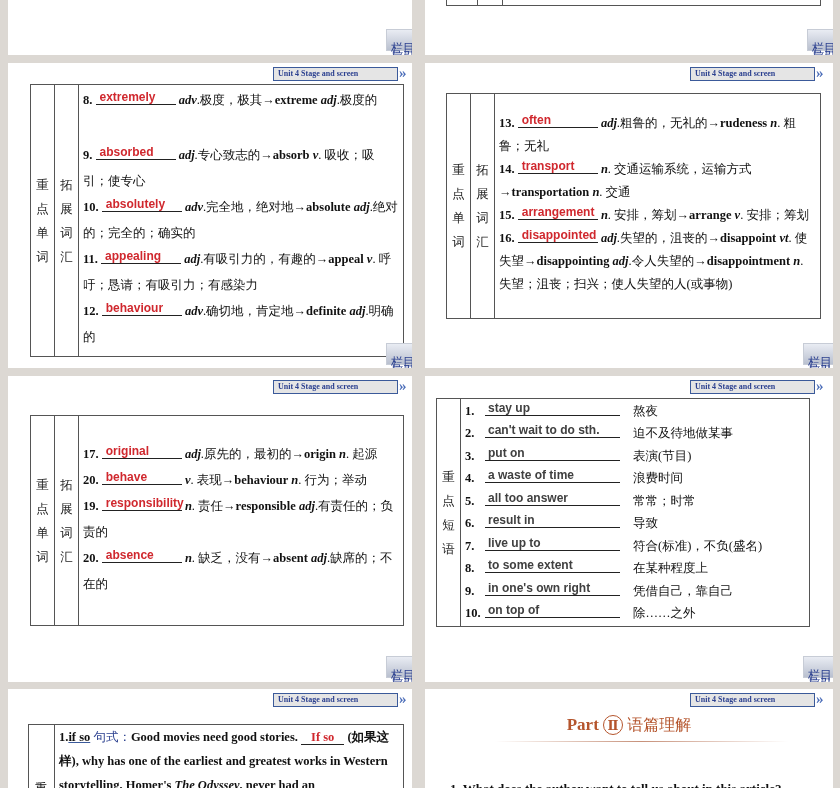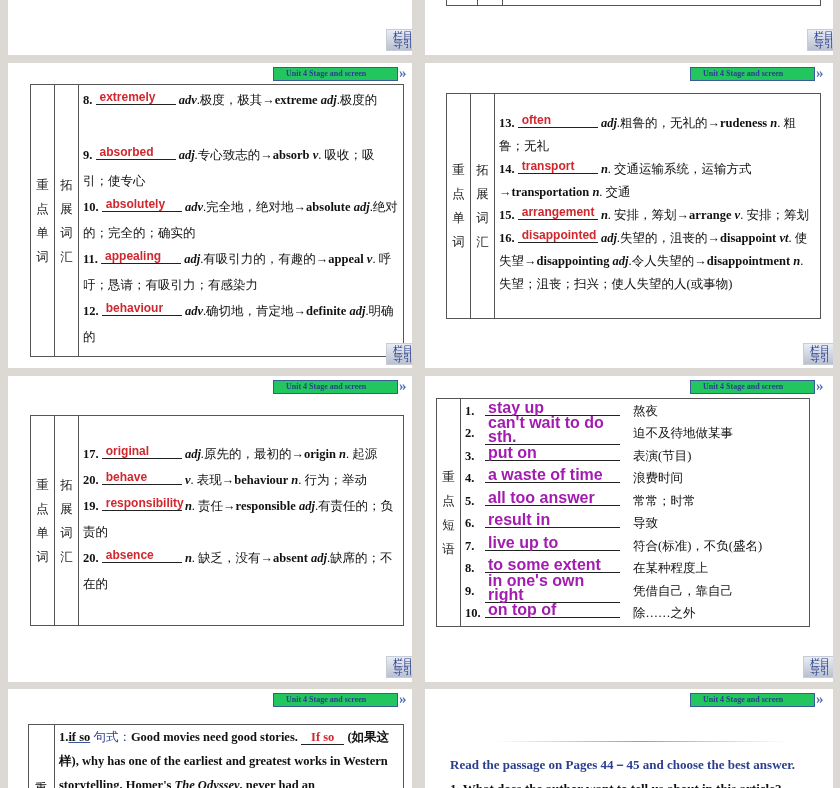--- a/index.html
+++ b/index.html
@@ -3,50 +3,50 @@
 <meta charset="utf-8">
 <style>
   * { box-sizing: border-box; margin: 0; padding: 0; }
   html, body { width: 840px; height: 788px; overflow: hidden; background: #dcd8d3; }
   body { position: relative; font-family: "Liberation Serif", "DejaVu Serif", serif; color: #111; }
   .slide { position: absolute; background: #fff; overflow: hidden; }
   .unit-tag {
     position: absolute; top: 4px; height: 14px;
     border: 1px solid #3b5a9a; color: #2a3f8f;
     font-size: 8px; font-weight: bold; line-height: 12px;
-    padding: 0 12px; background: #22c55e; white-space: nowrap;
+    padding: 0 4px; background: #e5e5e5; white-space: nowrap;
   }
   .unit-chev {
     position: absolute; top: 3px; width: 18px; height: 16px;
     color: #4a6cb8; font-size: 15px; line-height: 14px; font-weight: bold; letter-spacing: -6px;
   }
   .nav-btn {
     position: absolute; width: 34px; height: 22px;
     background: linear-gradient(#e9ecf3, #b9c0cf);
     border: 1px solid #c7ccd6;
-    color: #2a3f8f; font-size: 10px; line-height: 8px; text-align: center;
-    padding-top: 2px; font-family: "DejaVu Sans", sans-serif;
+    color: #2a3f8f; font-size: 12px; line-height: 8px; text-align: center;
+    padding-top: 14px; font-family: "DejaVu Sans", sans-serif;
   }
   table.vocab { position: absolute; border-collapse: collapse; }
   table.vocab td { border: 1px solid #555; vertical-align: middle; }
   .vcol { width: 24px; text-align: center; font-size: 12.5px; line-height: 24px; color: #222; }
   .content { padding: 2px 4px 6px 4px; font-size: 12.5px; line-height: 26px; }
   .entry b.num { font-weight: bold; }
   .blank {
     display: inline-block; border-bottom: 1px solid #222; color: #d0282e;
     font-weight: bold; font-family: "Liberation Sans", sans-serif; font-size: 12px;
     line-height: 14px; vertical-align: 3px; padding-left: 4px;
   }
   .bold { font-weight: bold; }
   .it { font-style: italic; font-weight: bold; margin-top: 24px; }
   .phrase-row { display: flex; height: 22.5px; align-items: center; font-size: 12.5px; }
   .phrase-row .num { width: 20px; font-weight: bold; }
   .phrase-row .pblank {
-    width: 135px; border-bottom: 1px solid #222; color: #a21caf; font-weight: bold;
-    font-family: "Liberation Sans", sans-serif; font-size: 16px; line-height: 14px; padding-left: 3px;
+    width: 135px; border-bottom: 1px solid #222; color: #404040; font-weight: bold;
+    font-family: "Liberation Sans", sans-serif; font-size: 12px; line-height: 14px; padding-left: 3px;
     position: relative; top: -3px;
   }
   .phrase-row .mean { margin-left: 13px; }
 </style>
 </head>
 <body>
 
 <div class="slide" style="left:8px; top:0; width:404px; height:55px;">
   <div class="nav-btn" style="left:378px; top:29px;">
     <div>栏目</div>
@@ -247,16 +247,20 @@
     </div>
     <div style="position:absolute; left:30px; top:0; right:4px; font-size:12.5px; line-height:24px; font-weight:bold;">
       <span>1.</span><span style="text-decoration:underline; text-decoration-color:#3b5a9a;">if so</span><span style="color:#2a3f8f; font-weight:normal;"> 句式：</span><span>Good movies need good stories. </span><span style="color:#d0282e; border-bottom:1px solid #222; padding:0 10px;">If so</span><span> (如果这样), why has one of the earliest and greatest works in Western storytelling, Homer's </span><i>The Odyssey</i><span>, never had an</span>
     </div>
   </div>
 </div>
 
 <div class="slide" style="left:425px; top:689px; width:408px; height:99px;">
   <div class="unit-tag" style="left:265px; width:125px;">Unit 4   Stage and screen</div>
   <div class="unit-chev" style="left:391px;">»</div>
+  <div style="position:absolute; left:0; right:0; top:26px; text-align:center; color:#b5552d; font-size:17px; font-weight:bold;">
+    <span>Part</span>
+    <span style="display:inline-block; width:20px; height:20px; border:1px solid #b5552d; border-radius:50%; font-size:13px; line-height:19px; text-align:center;">Ⅱ</span>
+    <span style="font-family:'DejaVu Sans', sans-serif; font-weight:normal; font-size:16px;">语篇理解</span>
+  </div>
   <div style="position:absolute; left:70px; right:45px; top:52px; height:1px; background:linear-gradient(90deg, rgba(181,85,45,0), #c7917a, rgba(181,85,45,0));"></div>
-  <div style="position:absolute; left:25px; top:67px; color:#2a3f8f; font-size:13px; font-weight:bold; white-space:nowrap;">Read the passage on Pages 44－45 and choose the best answer.</div>
   <div style="position:absolute; left:25px; top:92px; font-size:13px; font-weight:bold; white-space:nowrap;">1. What does the author want to tell us about in this article?</div>
 </div>
 
 </body></html>

